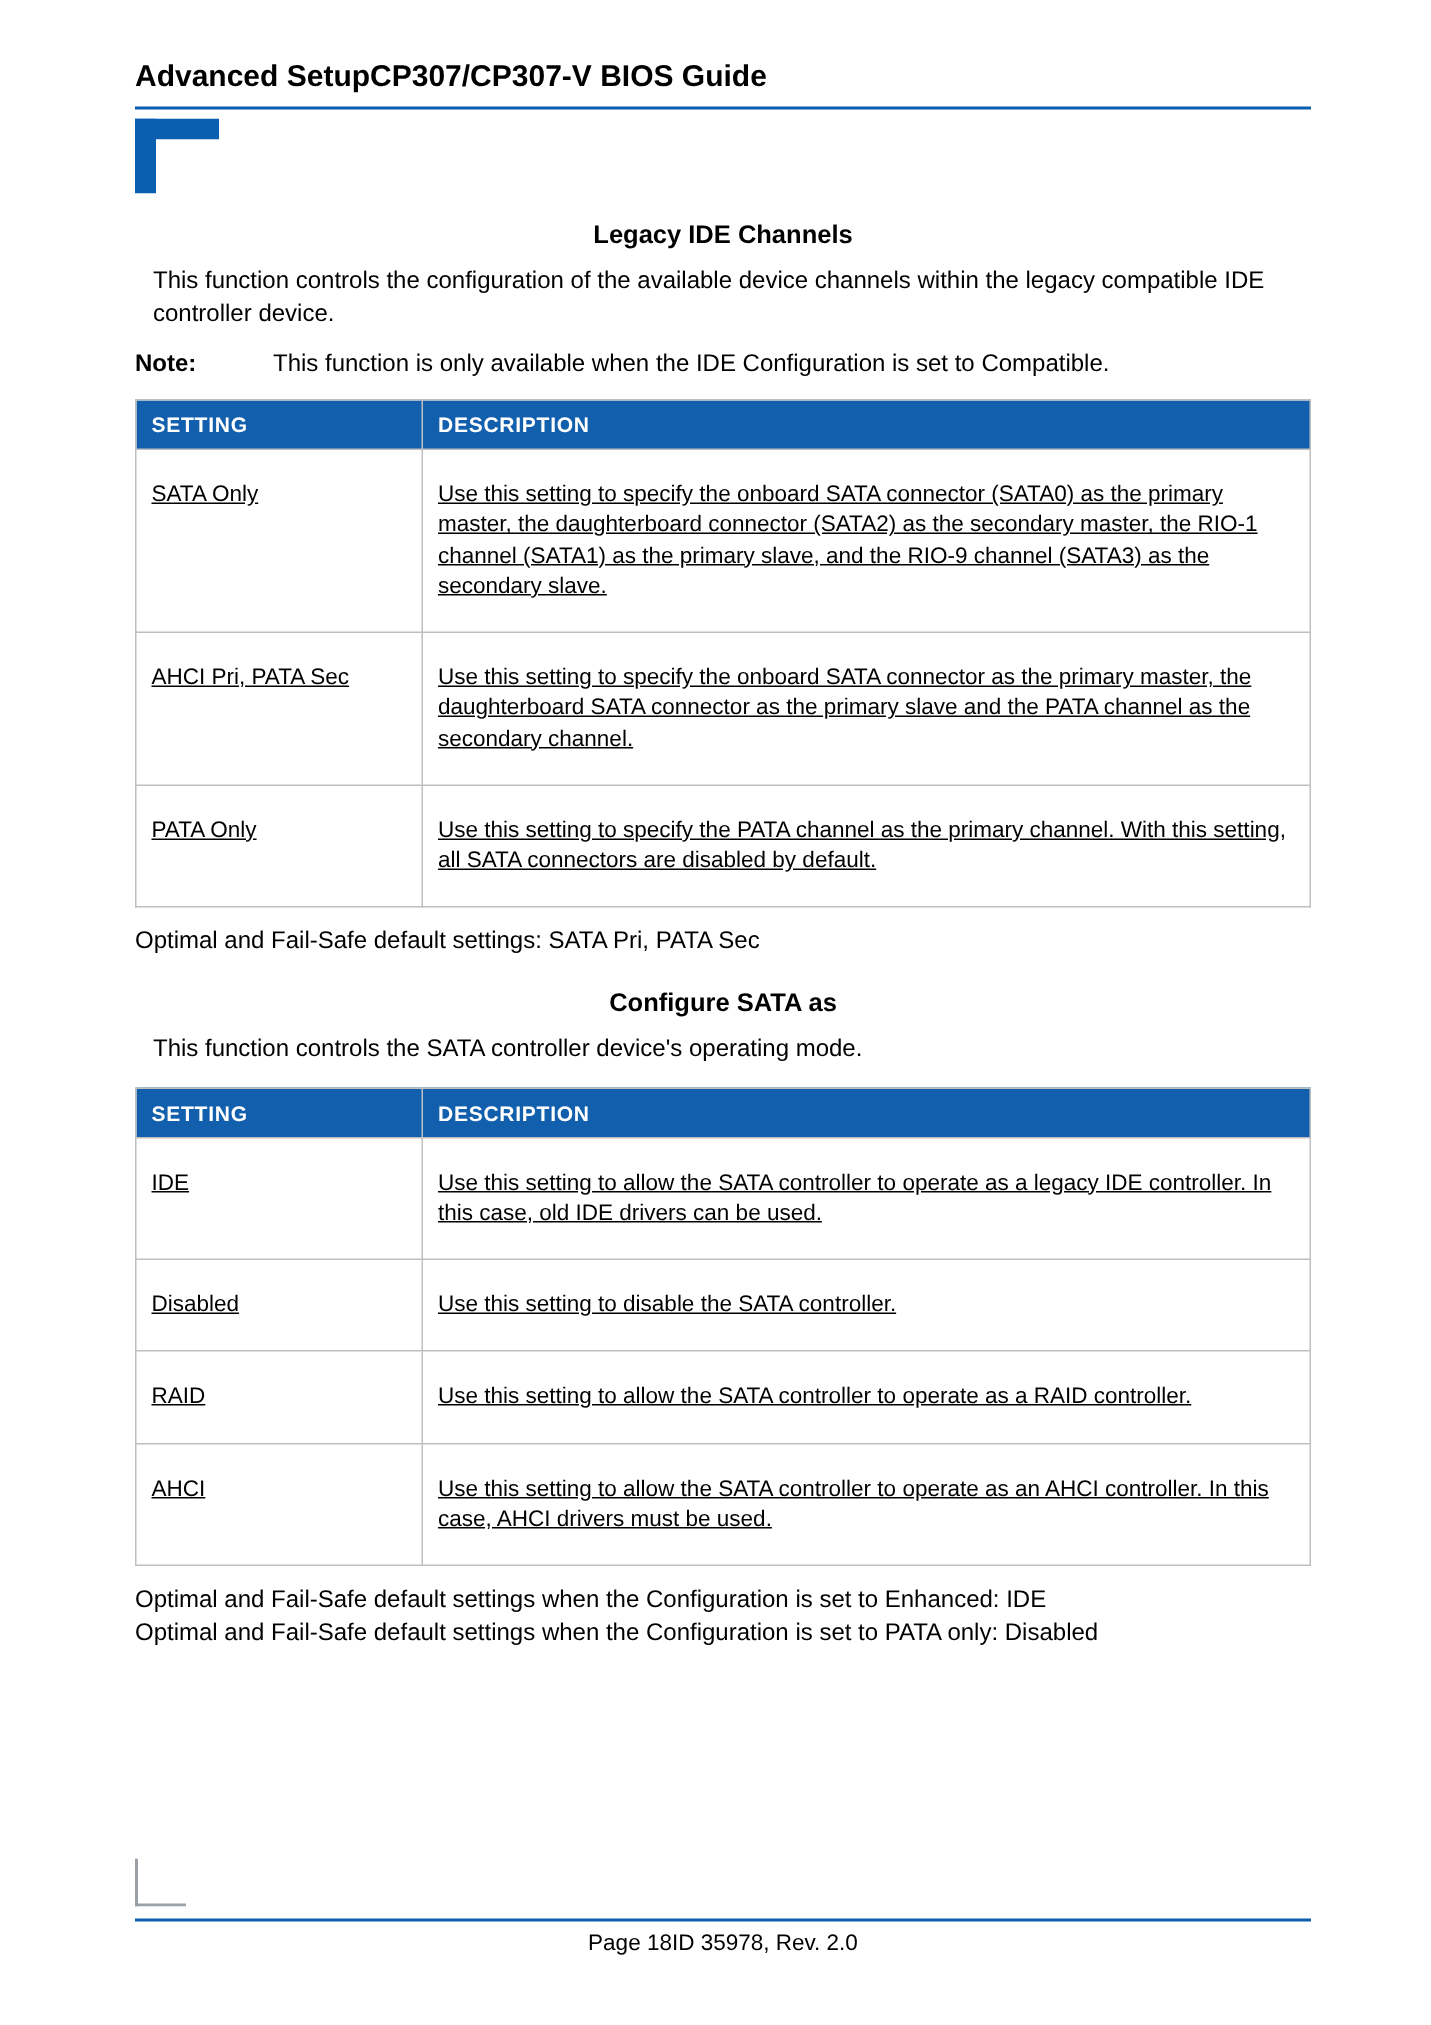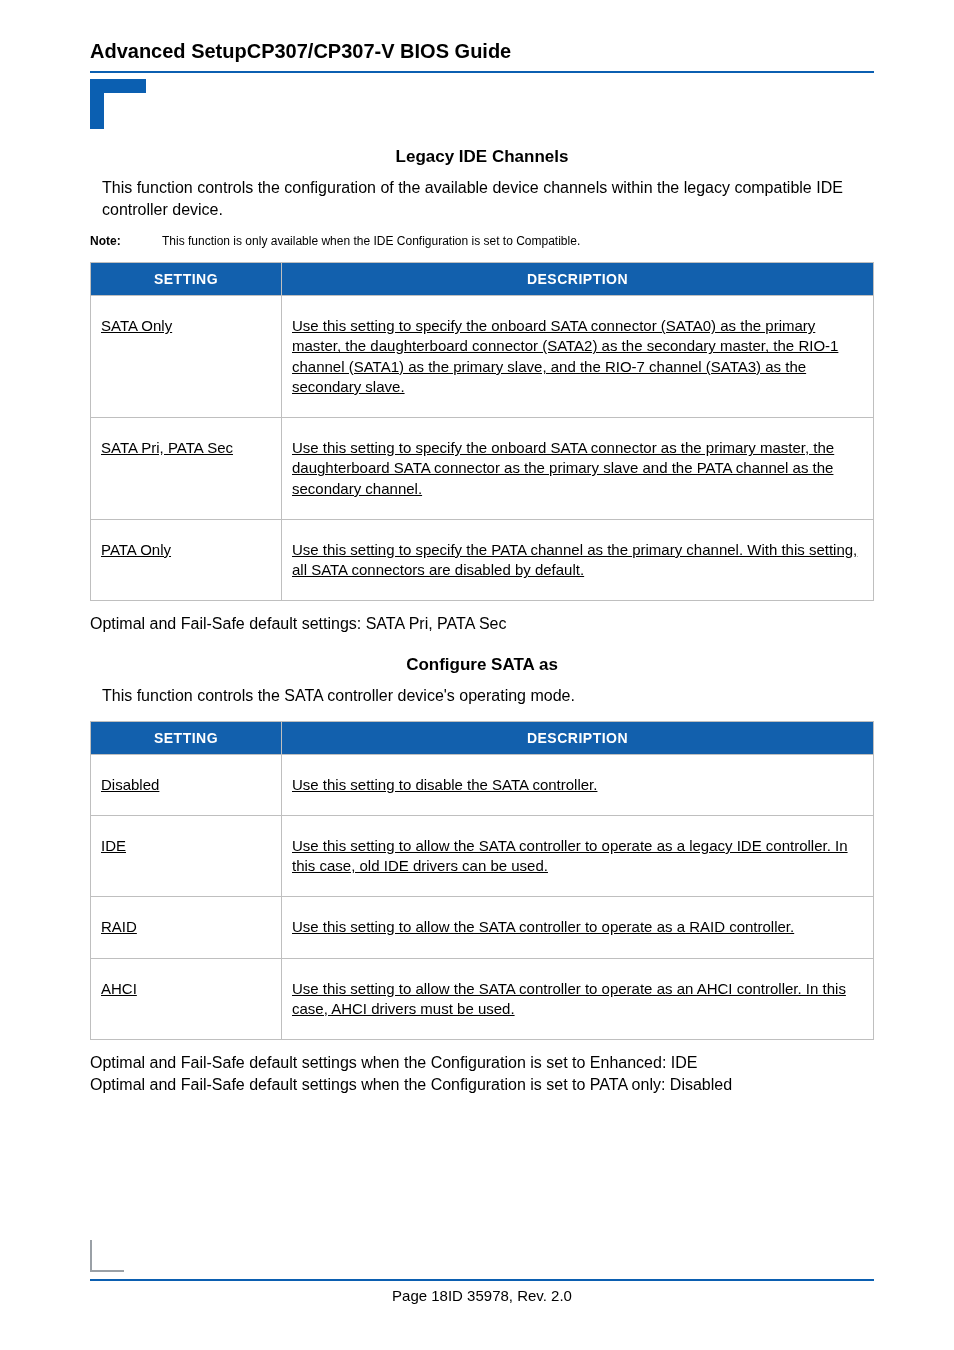--- a/index.html
+++ b/index.html
@@ -42,38 +42,39 @@
     margin: 0 0 10px 0;
     text-align: center;
   }
   p.body {
     font-size: 16px;
     line-height: 1.35;
     margin: 0 0 14px 12px;
   }
   .note-row {
     display: flex;
-    font-size: 12px;
+    font-size: 16px;
     margin-bottom: 14px;
+    gap: 20px;
   }
   .note-label {
     font-weight: bold;
     width: 72px;
     flex: 0 0 72px;
   }
   table.bios {
     width: 100%;
     border-collapse: collapse;
     font-size: 15px;
     margin-bottom: 12px;
   }
   table.bios th {
     background: #1260ad;
     color: #fff;
-    text-align: center;
+    text-align: left;
     font-weight: bold;
     font-size: 14px;
     letter-spacing: 0.5px;
     padding: 8px 10px;
     border: 1px solid #bfbfbf;
   }
   table.bios th:first-child { width: 170px; }
   table.bios td {
     border: 1px solid #bfbfbf;
     padding: 20px 10px;
@@ -139,24 +140,24 @@
   <table class="bios">
     <thead>
       <tr>
         <th>SETTING</th>
         <th>DESCRIPTION</th>
       </tr>
     </thead>
     <tbody>
       <tr>
         <td>SATA Only</td>
-        <td>Use this setting to specify the onboard SATA connector (SATA0) as the primary master, the daughterboard connector (SATA2) as the secondary master, the RIO-1 channel (SATA1) as the primary slave, and the RIO-7 channel (SATA3) as the secondary slave.</td>
-      </tr>
-      <tr>
-        <td>SATA Pri, PATA Sec</td>
+        <td>Use this setting to specify the onboard SATA connector (SATA0) as the primary master, the daughterboard connector (SATA2) as the secondary master, the RIO-1 channel (SATA1) as the primary slave, and the RIO-9 channel (SATA3) as the secondary slave.</td>
+      </tr>
+      <tr>
+        <td>AHCI Pri, PATA Sec</td>
         <td>Use this setting to specify the onboard SATA connector as the primary master, the daughterboard SATA connector as the primary slave and the PATA channel as the secondary channel.</td>
       </tr>
       <tr>
         <td>PATA Only</td>
         <td>Use this setting to specify the PATA channel as the primary channel. With this setting, all SATA connectors are disabled by default.</td>
       </tr>
     </tbody>
   </table>
 
   <p class="after-table">Optimal and Fail-Safe default settings: SATA Pri, PATA Sec</p>
@@ -166,26 +167,26 @@
 
   <table class="bios">
     <thead>
       <tr>
         <th>SETTING</th>
         <th>DESCRIPTION</th>
       </tr>
     </thead>
     <tbody>
       <tr>
+        <td>IDE</td>
+        <td>Use this setting to allow the SATA controller to operate as a legacy IDE controller. In this case, old IDE drivers can be used.</td>
+      </tr>
+      <tr>
         <td>Disabled</td>
         <td>Use this setting to disable the SATA controller.</td>
-      </tr>
-      <tr>
-        <td>IDE</td>
-        <td>Use this setting to allow the SATA controller to operate as a legacy IDE controller. In this case, old IDE drivers can be used.</td>
       </tr>
       <tr>
         <td>RAID</td>
         <td>Use this setting to allow the SATA controller to operate as a RAID controller.</td>
       </tr>
       <tr>
         <td>AHCI</td>
         <td>Use this setting to allow the SATA controller to operate as an AHCI controller. In this case, AHCI drivers must be used.</td>
       </tr>
     </tbody>

